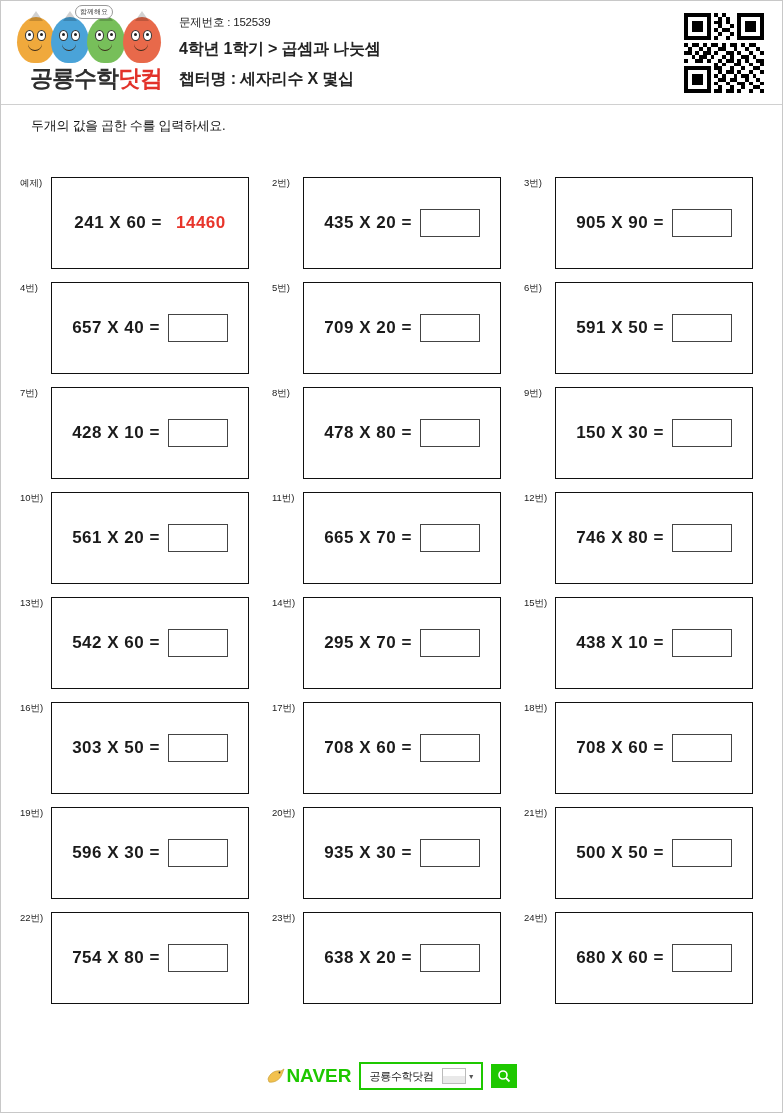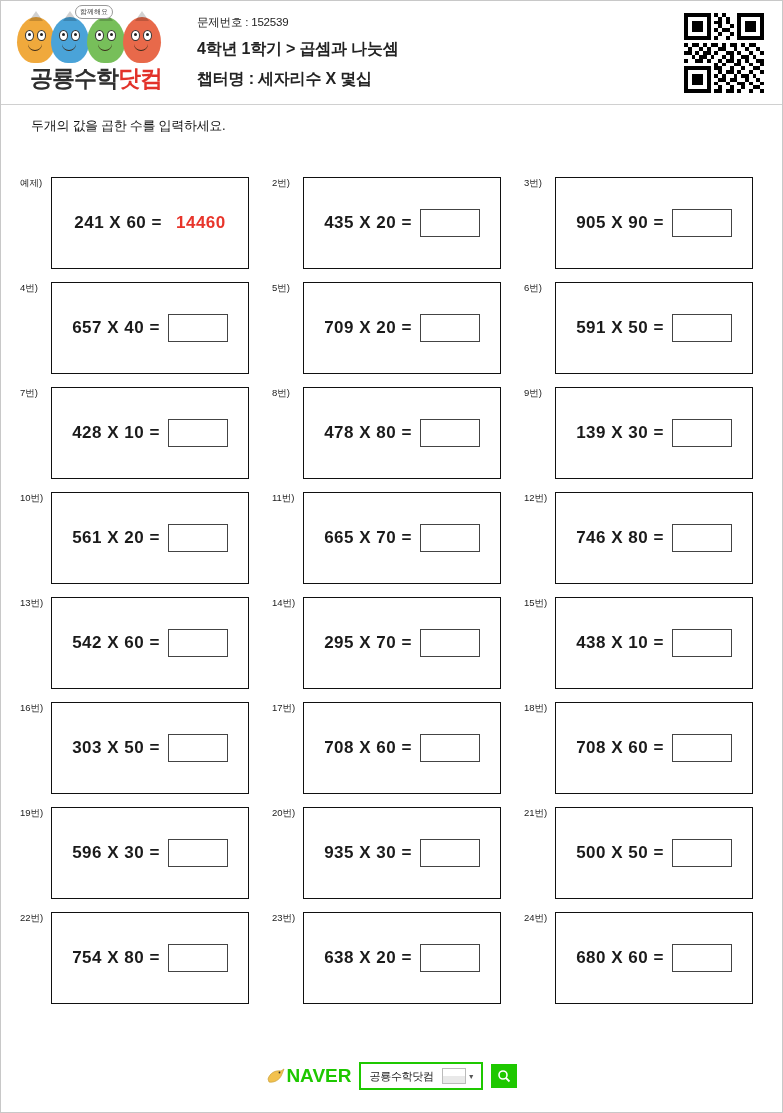--- a/index.html
+++ b/index.html
@@ -112,21 +112,21 @@
     font-size: 23px;
     font-weight: bold;
     letter-spacing: -1px;
     color: #2f2f2f;
     font-family: "Liberation Sans", sans-serif;
   }
   .logo-text .red { color: #e2322a; }
 
   .header-info {
     position: absolute;
-    left: 196px;
+    left: 178px;
     top: 14px;
     width: 460px;
   }
   .hdr-line {
     font-size: 11.5px;
     color: #222;
     margin-bottom: 9px;
     letter-spacing: -0.2px;
   }
   .hdr-line.bold { font-weight: bold; font-size: 16px; }
@@ -505,21 +505,21 @@
           <div class="expr">
             <span class="txt">478 X 80 =</span>
             <span class="answer-blank"></span>
           </div>
         </div>
       </div>
       <div class="cell">
         <div class="cell-label">9번)</div>
         <div class="cell-box">
           <div class="expr">
-            <span class="txt">139 X 30 =</span>
+            <span class="txt">150 X 30 =</span>
             <span class="answer-blank"></span>
           </div>
         </div>
       </div>
       <div class="cell">
         <div class="cell-label">10번)</div>
         <div class="cell-box">
           <div class="expr">
             <span class="txt">561 X 20 =</span>
             <span class="answer-blank"></span>

